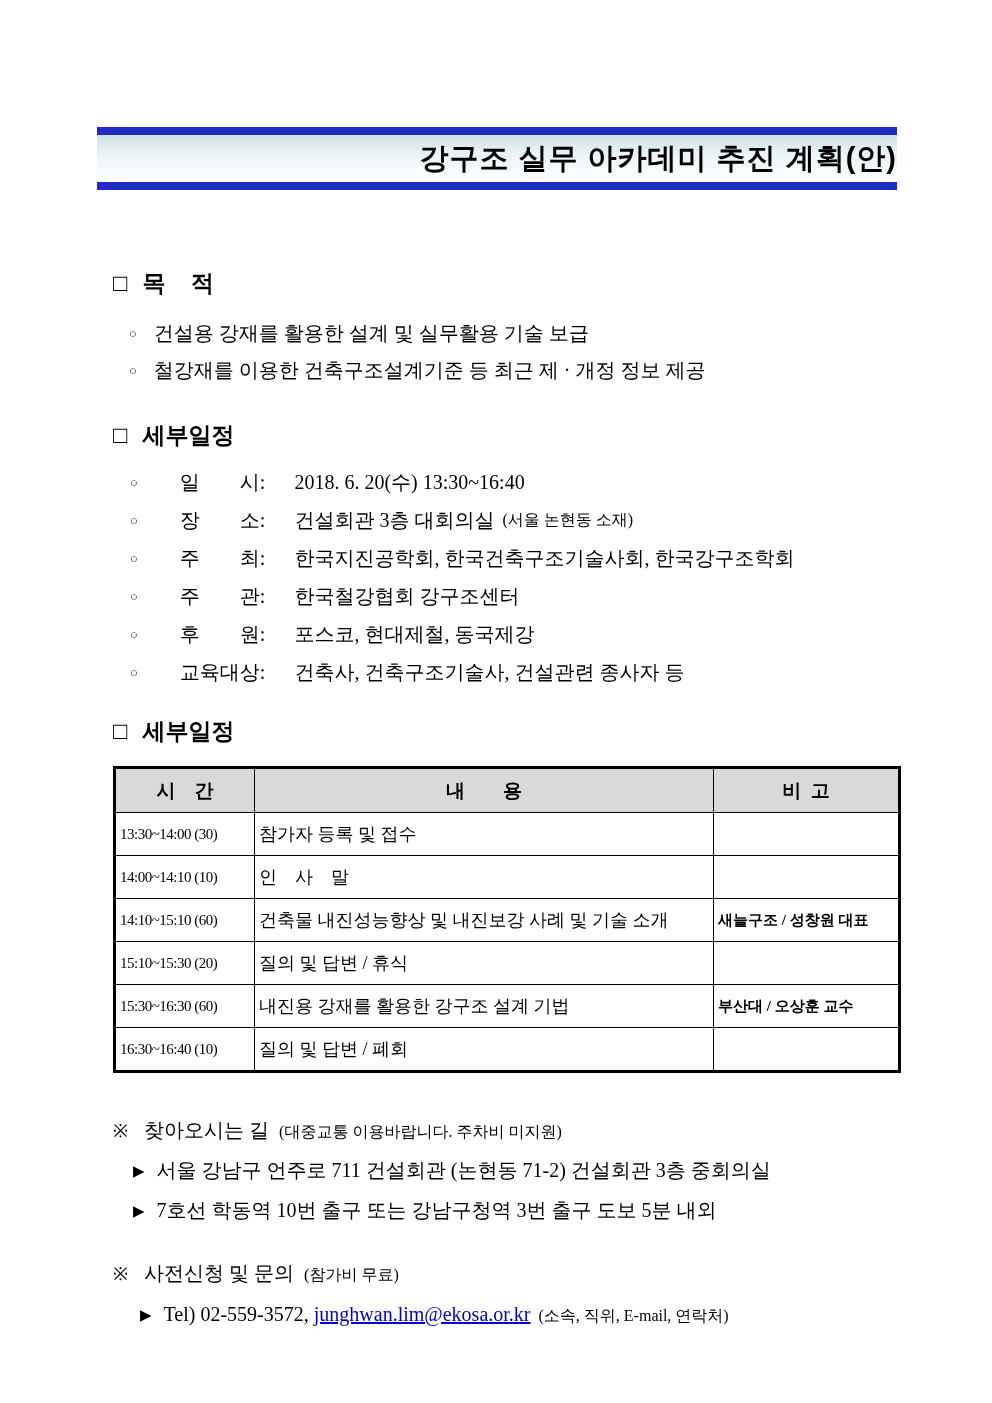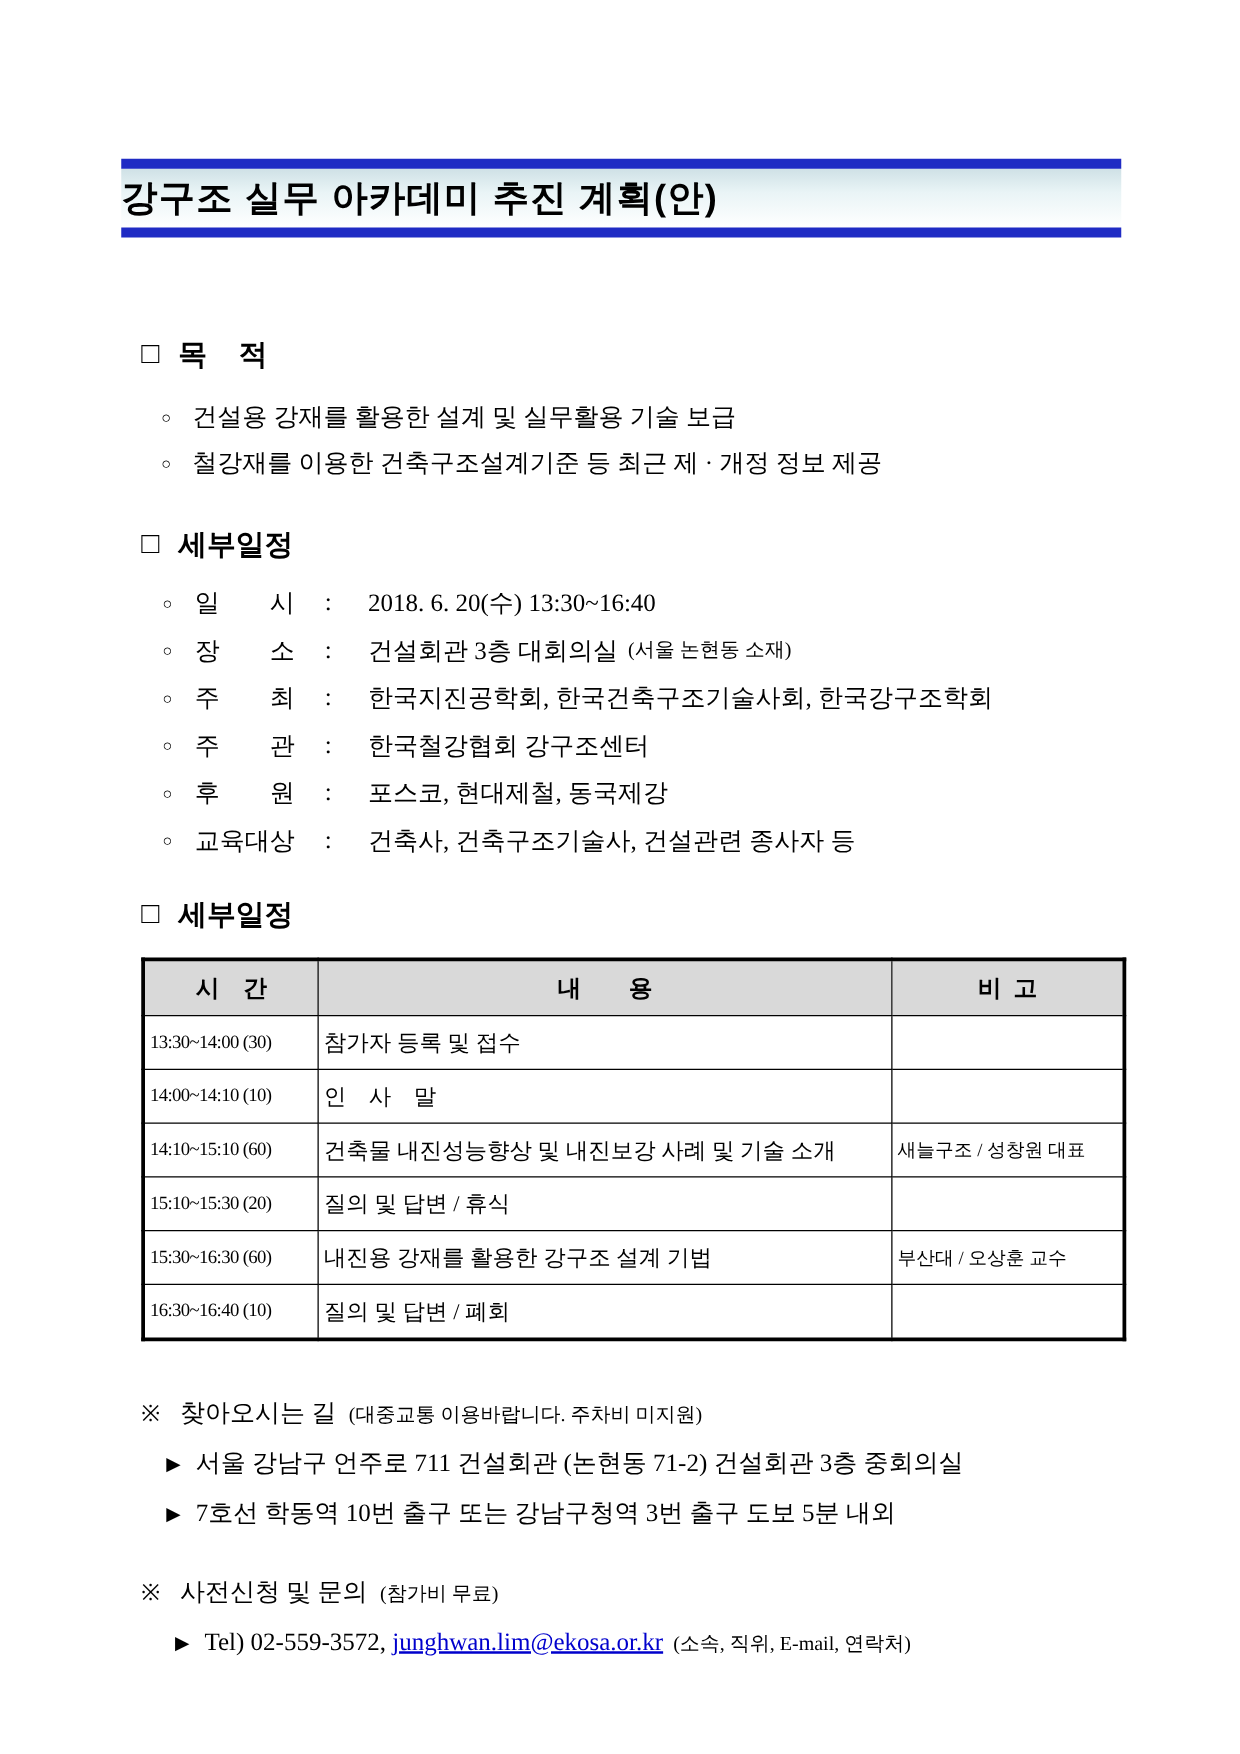--- a/index.html
+++ b/index.html
@@ -14,21 +14,21 @@
   }
   .page{position:relative;width:992px;height:1403px;background:#fff;}
 
   
   .banner{
     margin:127px 95px 0 97px;
     border-top:8px solid var(--blue);
     border-bottom:8px solid var(--blue);
     height:47px;
     background:linear-gradient(180deg,#cfe1e6 0%,#e9f4f6 40%,#ffffff 100%);
-    display:flex;align-items:center;justify-content:flex-start;
+    display:flex;align-items:center;justify-content:flex-end;
   }
   .banner-title{
     font-family:"Liberation Sans","DejaVu Sans",sans-serif;
     font-weight:800;font-size:29px;letter-spacing:1px;white-space:pre;
   }
 
   
   .sec-heading{
     display:flex;align-items:center;gap:15px;
     margin-left:113px;
@@ -42,21 +42,21 @@
 
   
   .purpose-list{margin:17px 0 0 129px;}
   .b-item{display:flex;align-items:center;gap:17px;height:37px;font-size:20px;white-space:pre;}
   .b-item .circ{font-size:13px;line-height:1;}
 
   
   .ov-list{margin:13px 0 0 130px;}
   .ov-item{display:flex;align-items:center;height:38px;font-size:20px;}
   .ov-item .circ{font-size:13px;line-height:1;margin-right:18px;}
-  .ov-label{display:inline-block;width:104px;white-space:pre;}
+  .ov-label{display:inline-block;width:104px;white-space:pre;text-align:right;}
   .ov-colon{display:inline-block;margin-right:10px;}
   .ov-value{white-space:pre;margin-left:19px;}
   .ov-note{font-size:16px;margin-left:8px;white-space:pre;}
 
   
   table.schedule{
     margin:20px 0 0 113px;
     border-collapse:collapse;
     border:3px solid #000;
     width:785px;
@@ -67,21 +67,21 @@
     vertical-align:middle;
     padding:0 4px;overflow:hidden;
   }
   table.schedule th{
     height:43px;background:var(--hdr-gray);
     font-size:19px;font-weight:700;white-space:pre;
   }
   table.schedule td{height:42px;}
   td.c-time{font-size:15px;letter-spacing:-0.5px;white-space:pre;}
   td.c-content{font-size:18px;white-space:pre;margin-top:16px;}
-  td.c-note{font-size:15px;white-space:pre;}
+  td.c-note{font-size:15px;white-space:pre;font-weight:bold;}
 
   
   .foot-heading{
     display:flex;align-items:baseline;margin-left:113px;
     font-size:20px;white-space:pre;
   }
   .foot-heading .star{font-size:18px;margin-right:16px;}
   .foot-heading .f-note{font-size:16px;margin-left:10px;}
   .mt-directions{margin-top:44px;}
   .mt-contact{margin-top:36px;}

